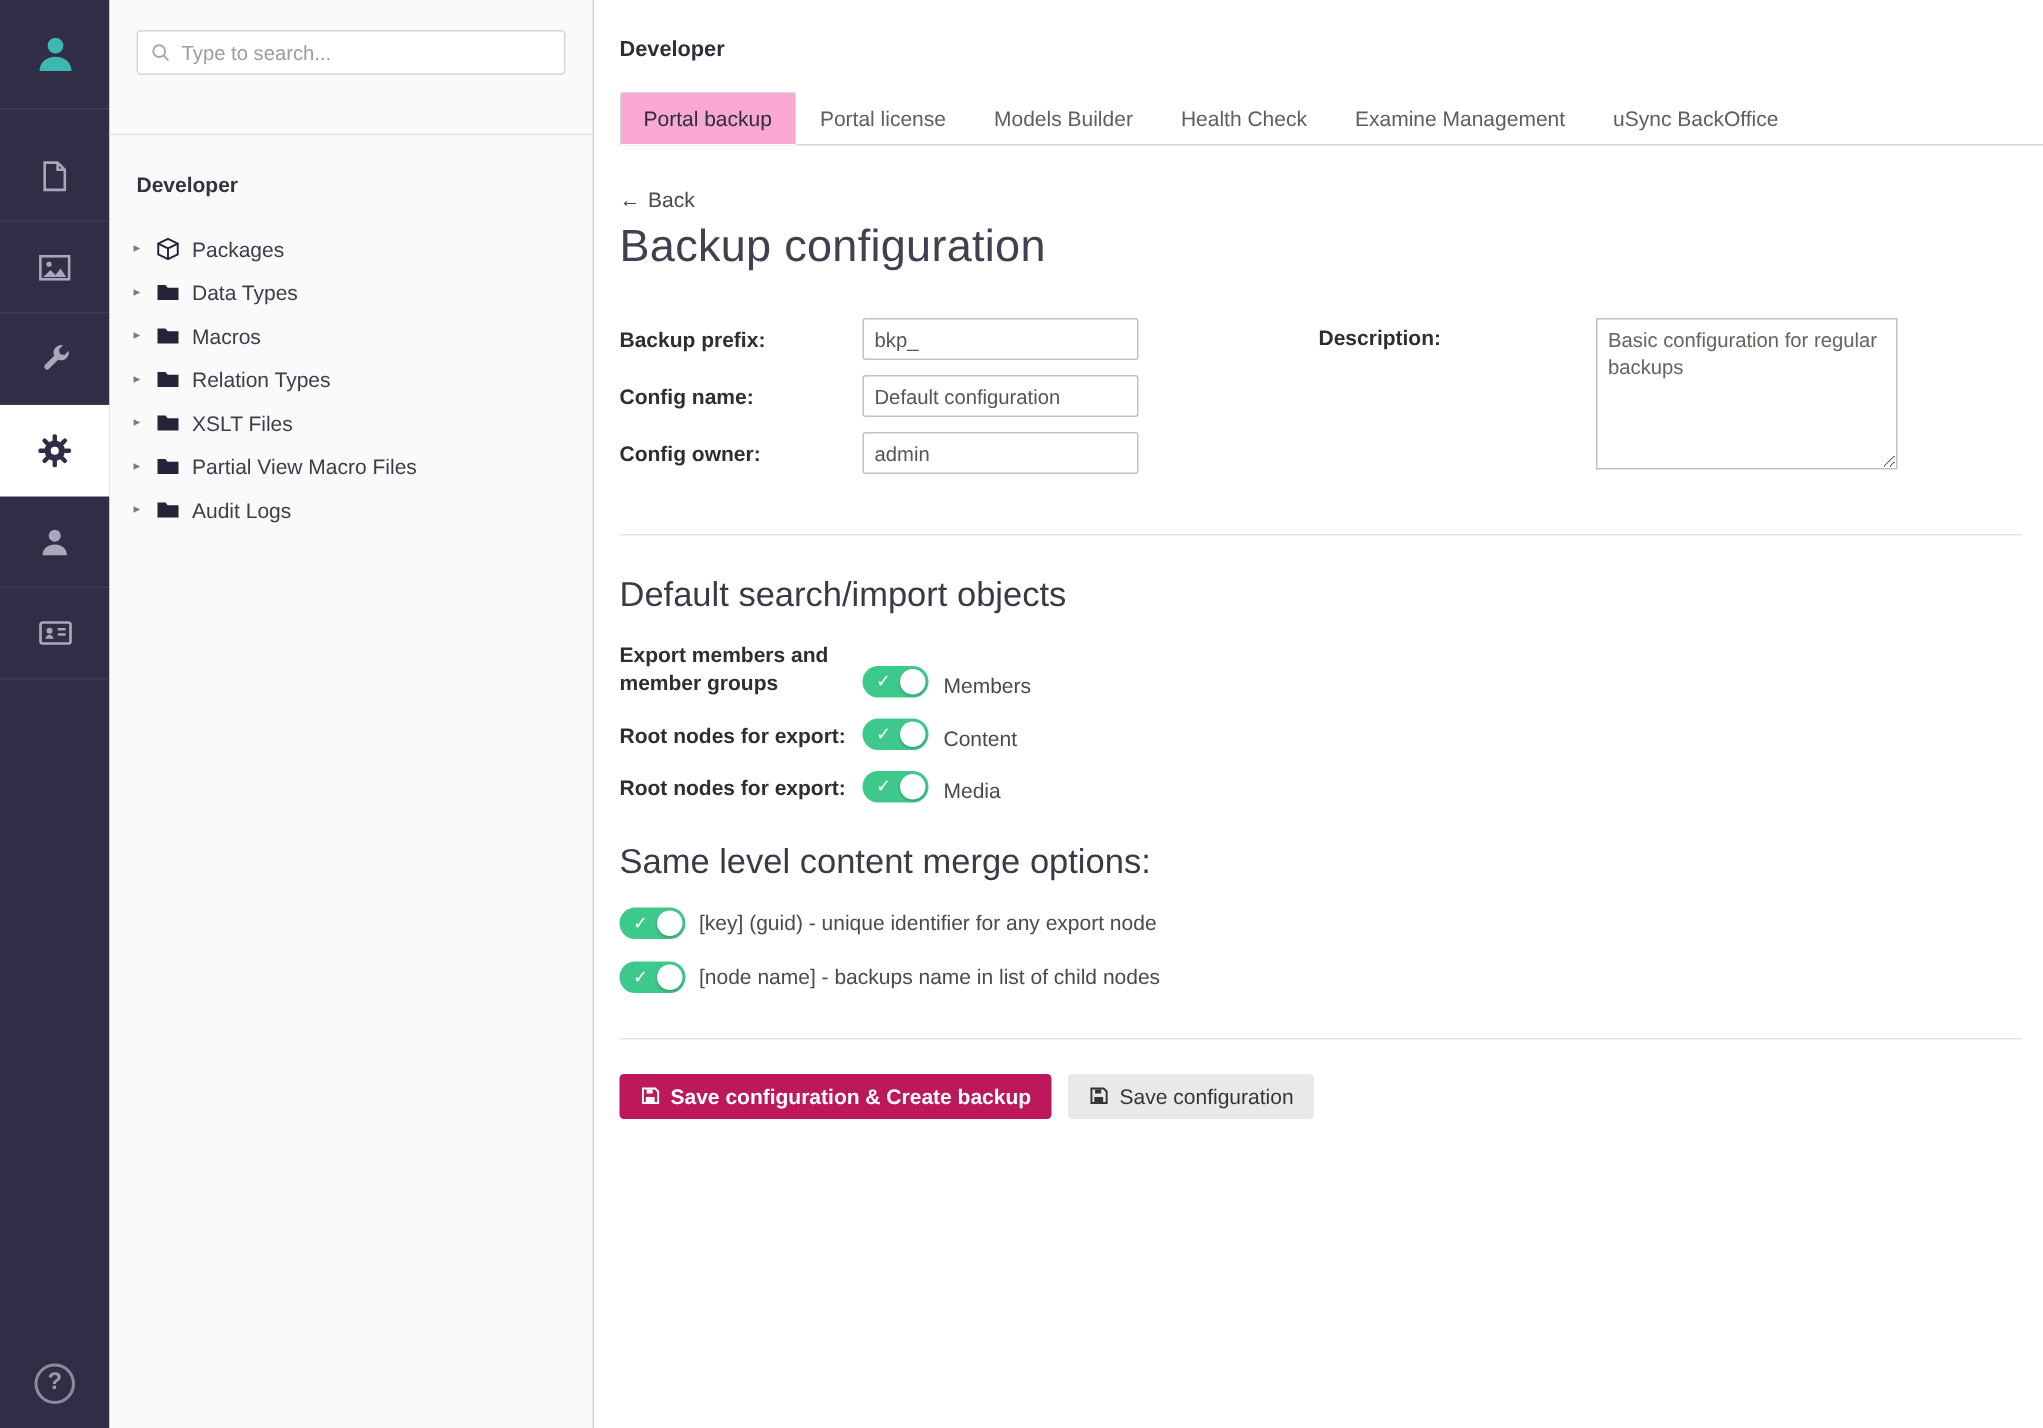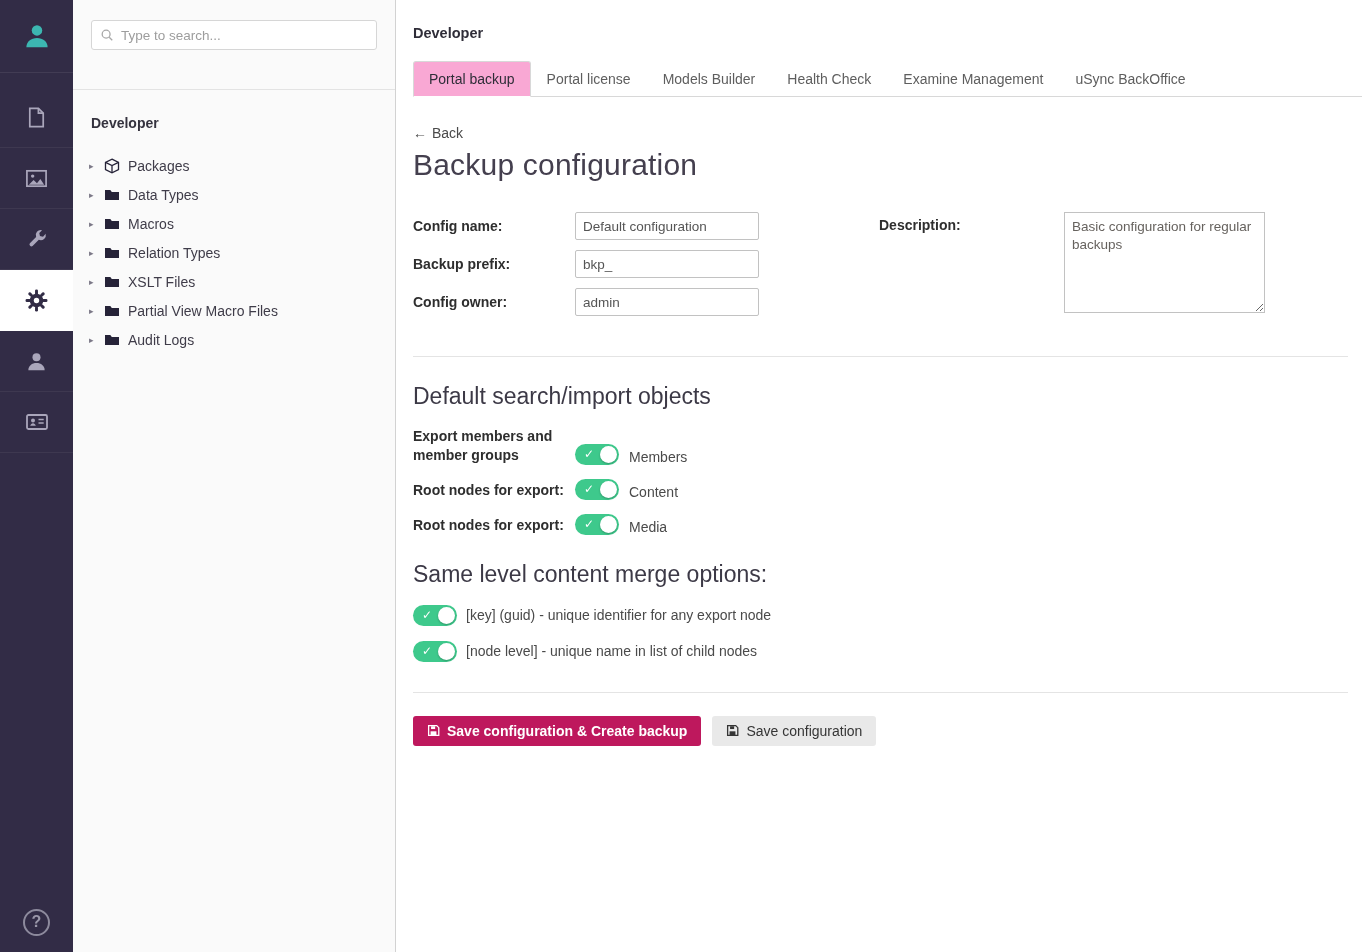--- a/index.html
+++ b/index.html
@@ -341,26 +341,26 @@
     <a class="back-link">
       <span>←</span>
       <span>Back</span>
     </a>
 
     <h1 class="page-title">Backup configuration</h1>
 
     <div class="form-area">
       <div class="form-left">
         <div class="form-row">
+          <label class="form-label">Backup prefix:</label>
+          <input class="text-input" type="text" value="bkp_" style="">
+        </div>
+        <div class="form-row">
           <label class="form-label">Config name:</label>
           <input class="text-input" type="text" value="Default configuration" style="">
-        </div>
-        <div class="form-row">
-          <label class="form-label">Backup prefix:</label>
-          <input class="text-input" type="text" value="bkp_" style="">
         </div>
         <div class="form-row">
           <label class="form-label">Config owner:</label>
           <input class="text-input" type="text" value="admin" style="">
         </div>
       </div>
       <div class="form-right">
         <label class="desc-label">Description:</label>
         <textarea class="desc-textarea" style="">Basic configuration for regular backups</textarea>
       </div>
@@ -405,21 +405,21 @@
         <span class="knob"></span>
       </span>
       <span class="row-text">[key] (guid) - unique identifier for any export node</span>
     </div>
 
     <div class="merge-row">
       <span class="toggle">
         <span class="check">✓</span>
         <span class="knob"></span>
       </span>
-      <span class="row-text">[node level] - unique name in list of child nodes</span>
+      <span class="row-text">[node name] - backups name in list of child nodes</span>
     </div>
 
     <hr class="divider">
 
     <div class="btn-row">
       <button class="btn btn-primary">
         <span>
           <svg viewBox="0 0 16 16" width="13" height="13">
             <path d="M2 2h10l2.5 2.5V14H2z" fill="none" stroke="currentColor" stroke-width="1.6"></path>
             <rect x="5" y="2.8" width="5" height="3.4" fill="currentColor"></rect>

